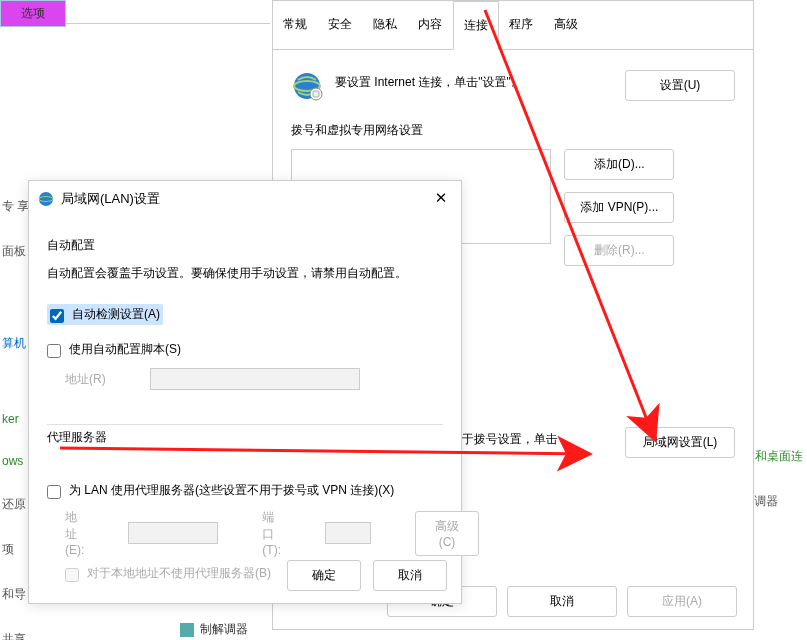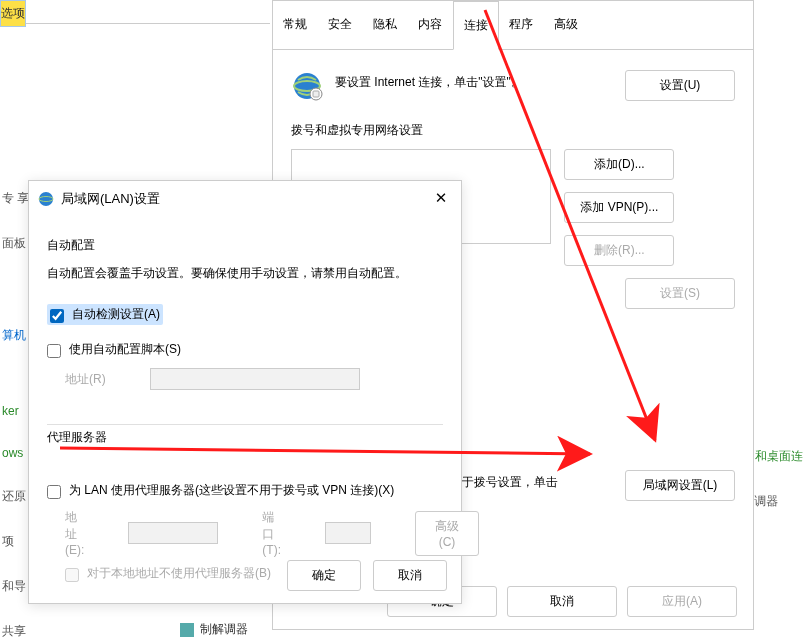--- a/index.html
+++ b/index.html
@@ -1,20 +1,20 @@
 <!DOCTYPE html>
 <html><head>
   <meta charset="utf-8">
   <style>
     * { box-sizing: border-box; margin: 0; padding: 0; }
     body { font-family: "Microsoft YaHei", "Segoe UI", sans-serif; font-size: 12px; background: #fff; width: 807px; height: 640px; position: relative; overflow: hidden; }
 
     
     .bg-top { position: absolute; top: 0; left: 0; height: 24px; border-bottom: 1px solid #ccc; width: 270px; }
-    .bg-top-tab { display: inline-block; padding: 4px 0; background: #fde047; color: #333; border: 1px solid #a8c8e8; }
+    .bg-top-tab { display: inline-block; padding: 4px 20px; background: #d946ef; color: #333; border: 1px solid #a8c8e8; }
     .bg-side { position: absolute; left: 0; top: 80; font-size: 12px; color: #555;}
     .side-item { margin: 28px 2px; }
     .side-blue { color: #0066cc; }
     .side-green { color: #2a8a2a; }
 
     
     .outer-dialog { position: absolute; left: 272px; top: 0; width: 482px; height: 630px; border: 1px solid #ccc; background: #fff; }
     .tabs { display: flex; border-bottom: 1px solid #ccc; }
     .tab { padding: 15px 10px; border-right: 1px solid transparent; cursor: pointer; }
     .tab.active { border: 1px solid #ccc; border-bottom: 1px solid #fff; margin-bottom: -1px; background: #fff; }
@@ -61,21 +61,21 @@
     .bottom-strip { position: absolute; left: 180px; bottom: 2px; display:flex; align-items:center; gap:6px; color:#333;}
     .strip-icon { width:14px; height:14px; background:#5aa; display:inline-block;}
   </style>
 </head>
 <body>
 
 <div class="bg-top">
   <span class="bg-top-tab">选项</span>
 </div>
 <div class="bg-side" style="top:190px">
-  <div class="side-item" style="margin-top:0">专 享</div>
+  <div class="side-item" style="margin-top:8px">专 享</div>
   <div class="side-item">面板</div>
   <div class="side-item side-blue" style="margin-top:75px">算机</div>
   <div class="side-item side-green" style="margin-top:60px">ker</div>
   <div class="side-item side-green" style="margin-top:10px">ows</div>
   <div class="side-item" style="margin-top:8px">还原</div>
   <div class="side-item" style="margin-top:8px">项</div>
   <div class="side-item" style="margin-top:8px">和导</div>
   <div class="side-item" style="margin-top:25px">共享</div>
 </div>
 <div class="bg-side" style="left:auto; right:2px; top:420px;">
@@ -116,24 +116,20 @@
 
     <div class="section-title">拨号和虚拟专用网络设置</div>
     <div>
       <div class="list-box"></div>
       <div class="btn-col">
         <button class="btn">添加(D)...</button>
         <button class="btn">添加 VPN(P)...</button>
         <button class="btn" disabled="">删除(R)...</button>
       </div>
     </div>
-    <div style="display:flex; justify-content:space-between; align-items:center; margin-top:12px;">
-      <div>请选择"设置"。</div>
-      <button class="btn" disabled="">设置(S)</button>
-    </div>
 
     <div style="height:110px;"></div>
 
     <div class="section-title">局域网(LAN)设置</div>
     <div class="lan-row">
       <div class="lan-text">LAN 设置不应用于拨号连接。对于拨号设置，单击</div>
       <button class="btn">局域网设置(L)</button>
     </div>
   </div>
   <div class="dialog-footer">

